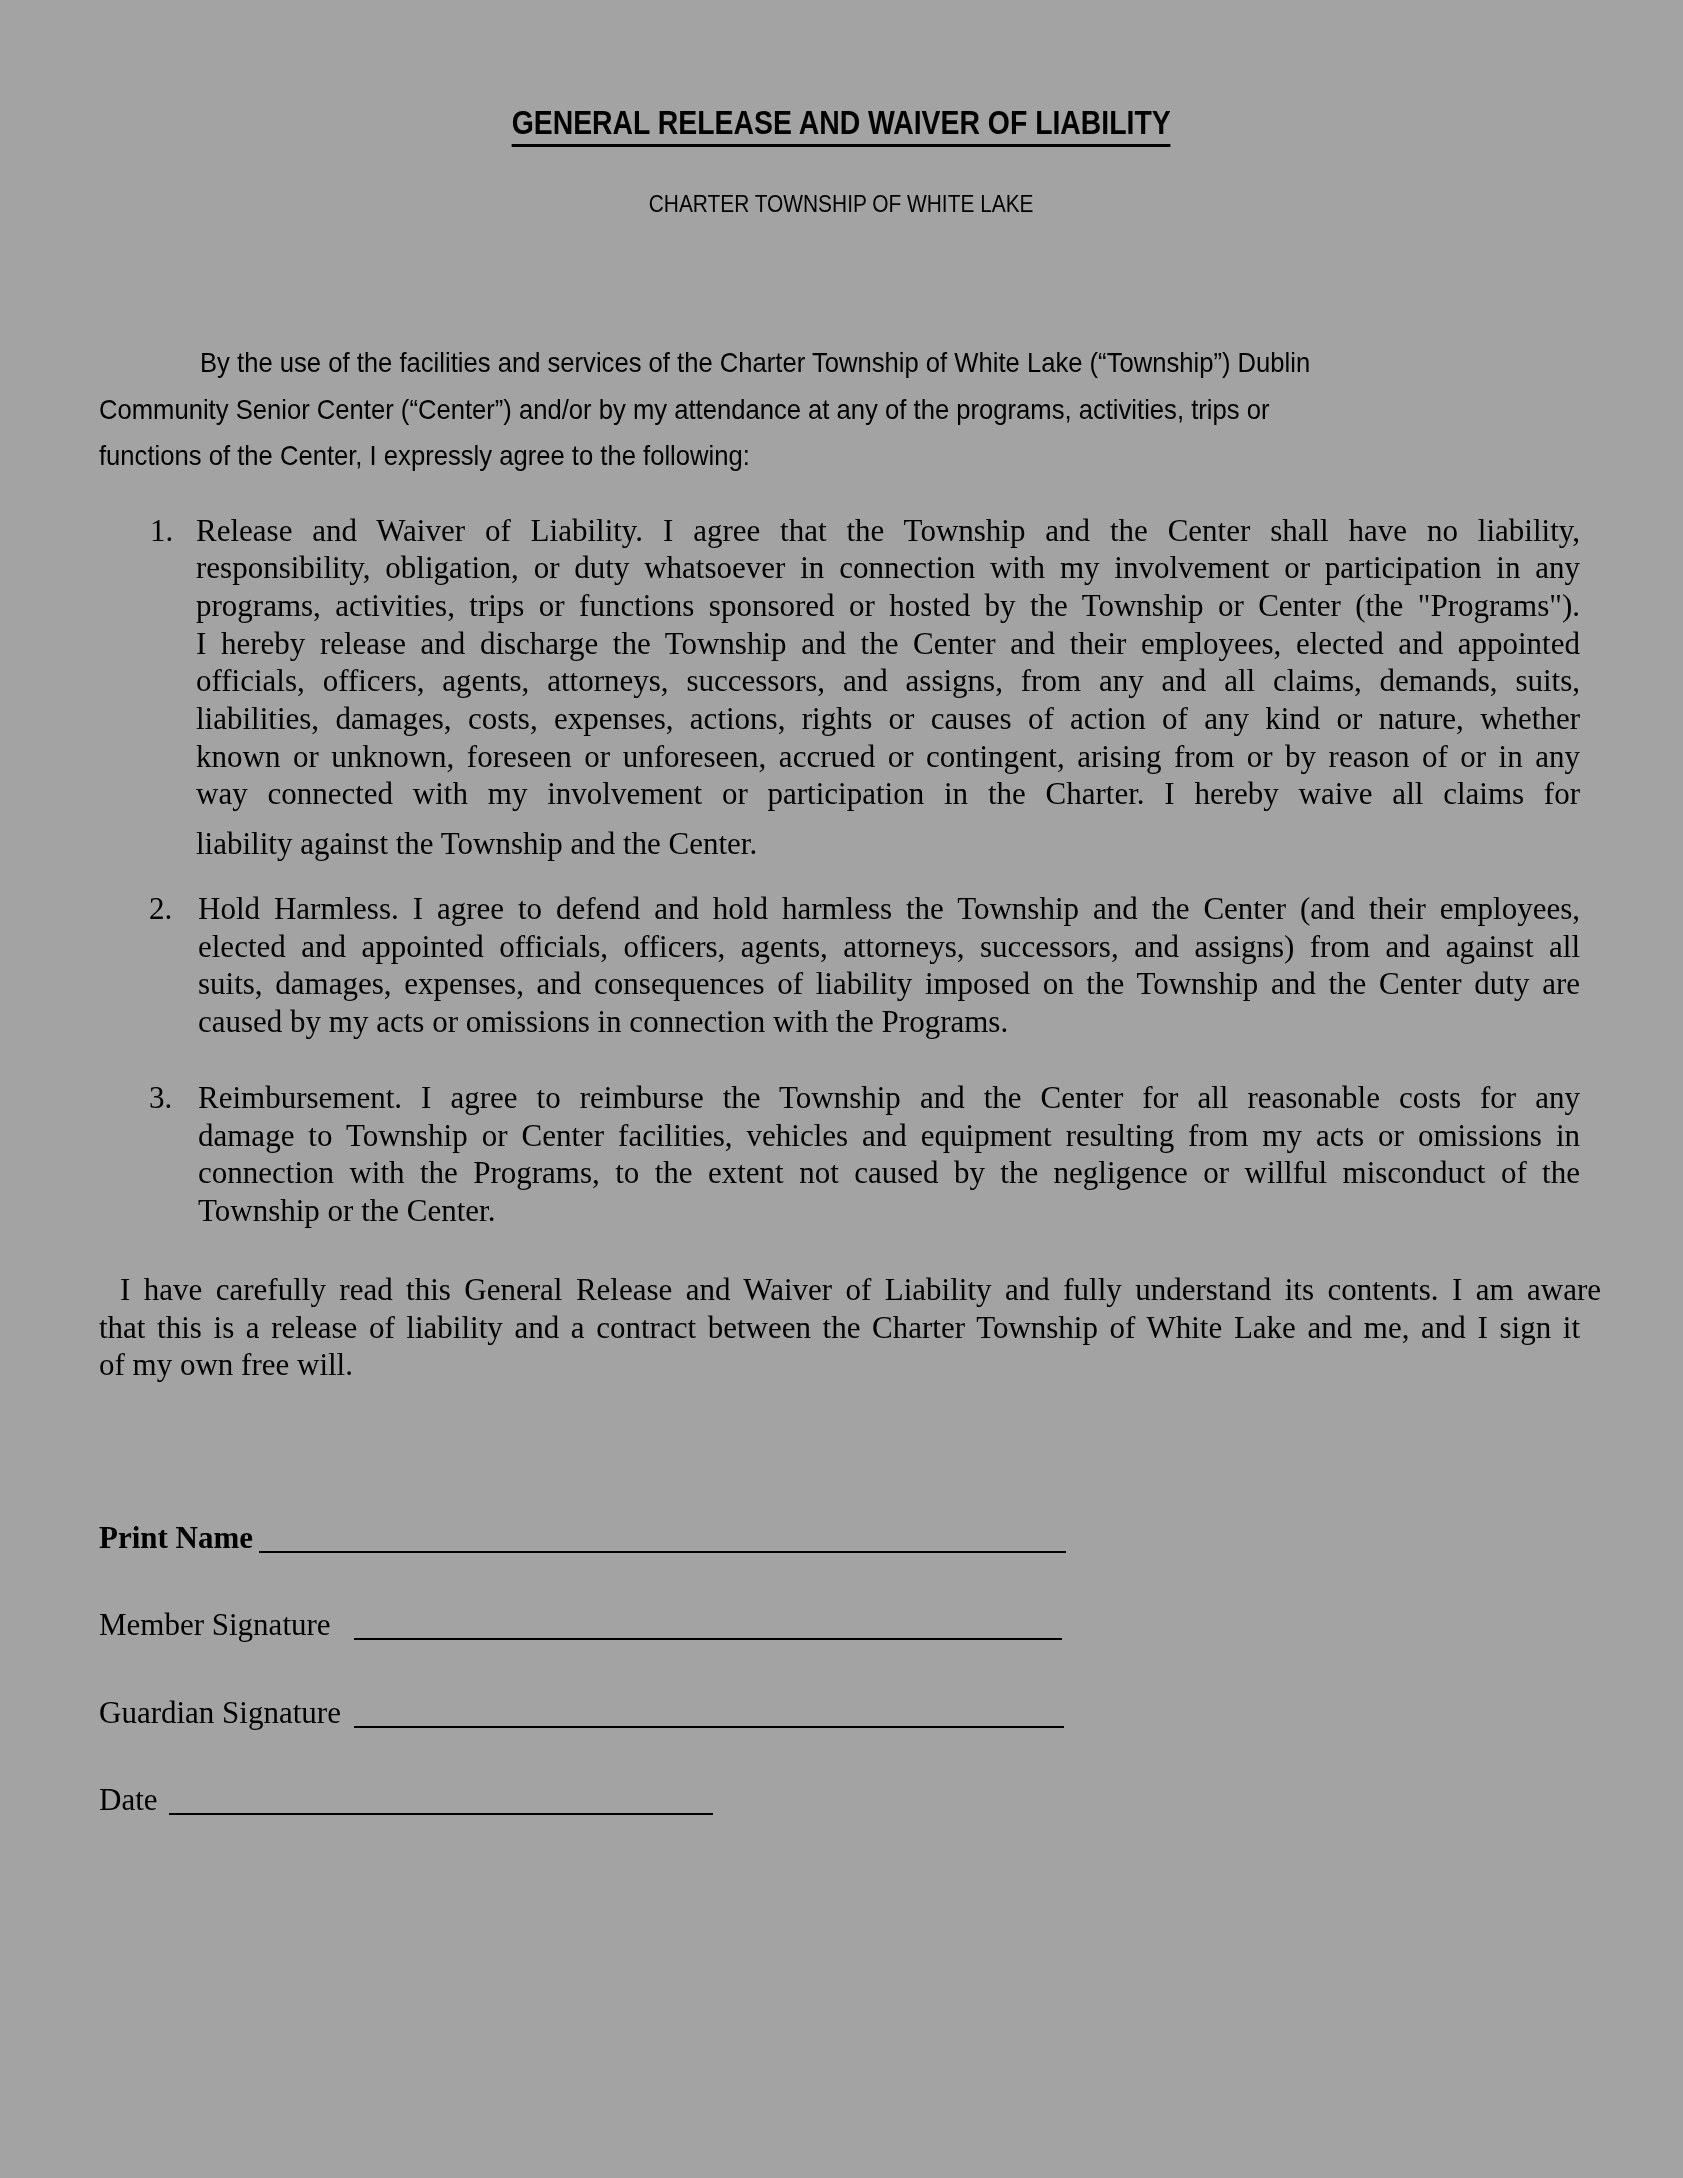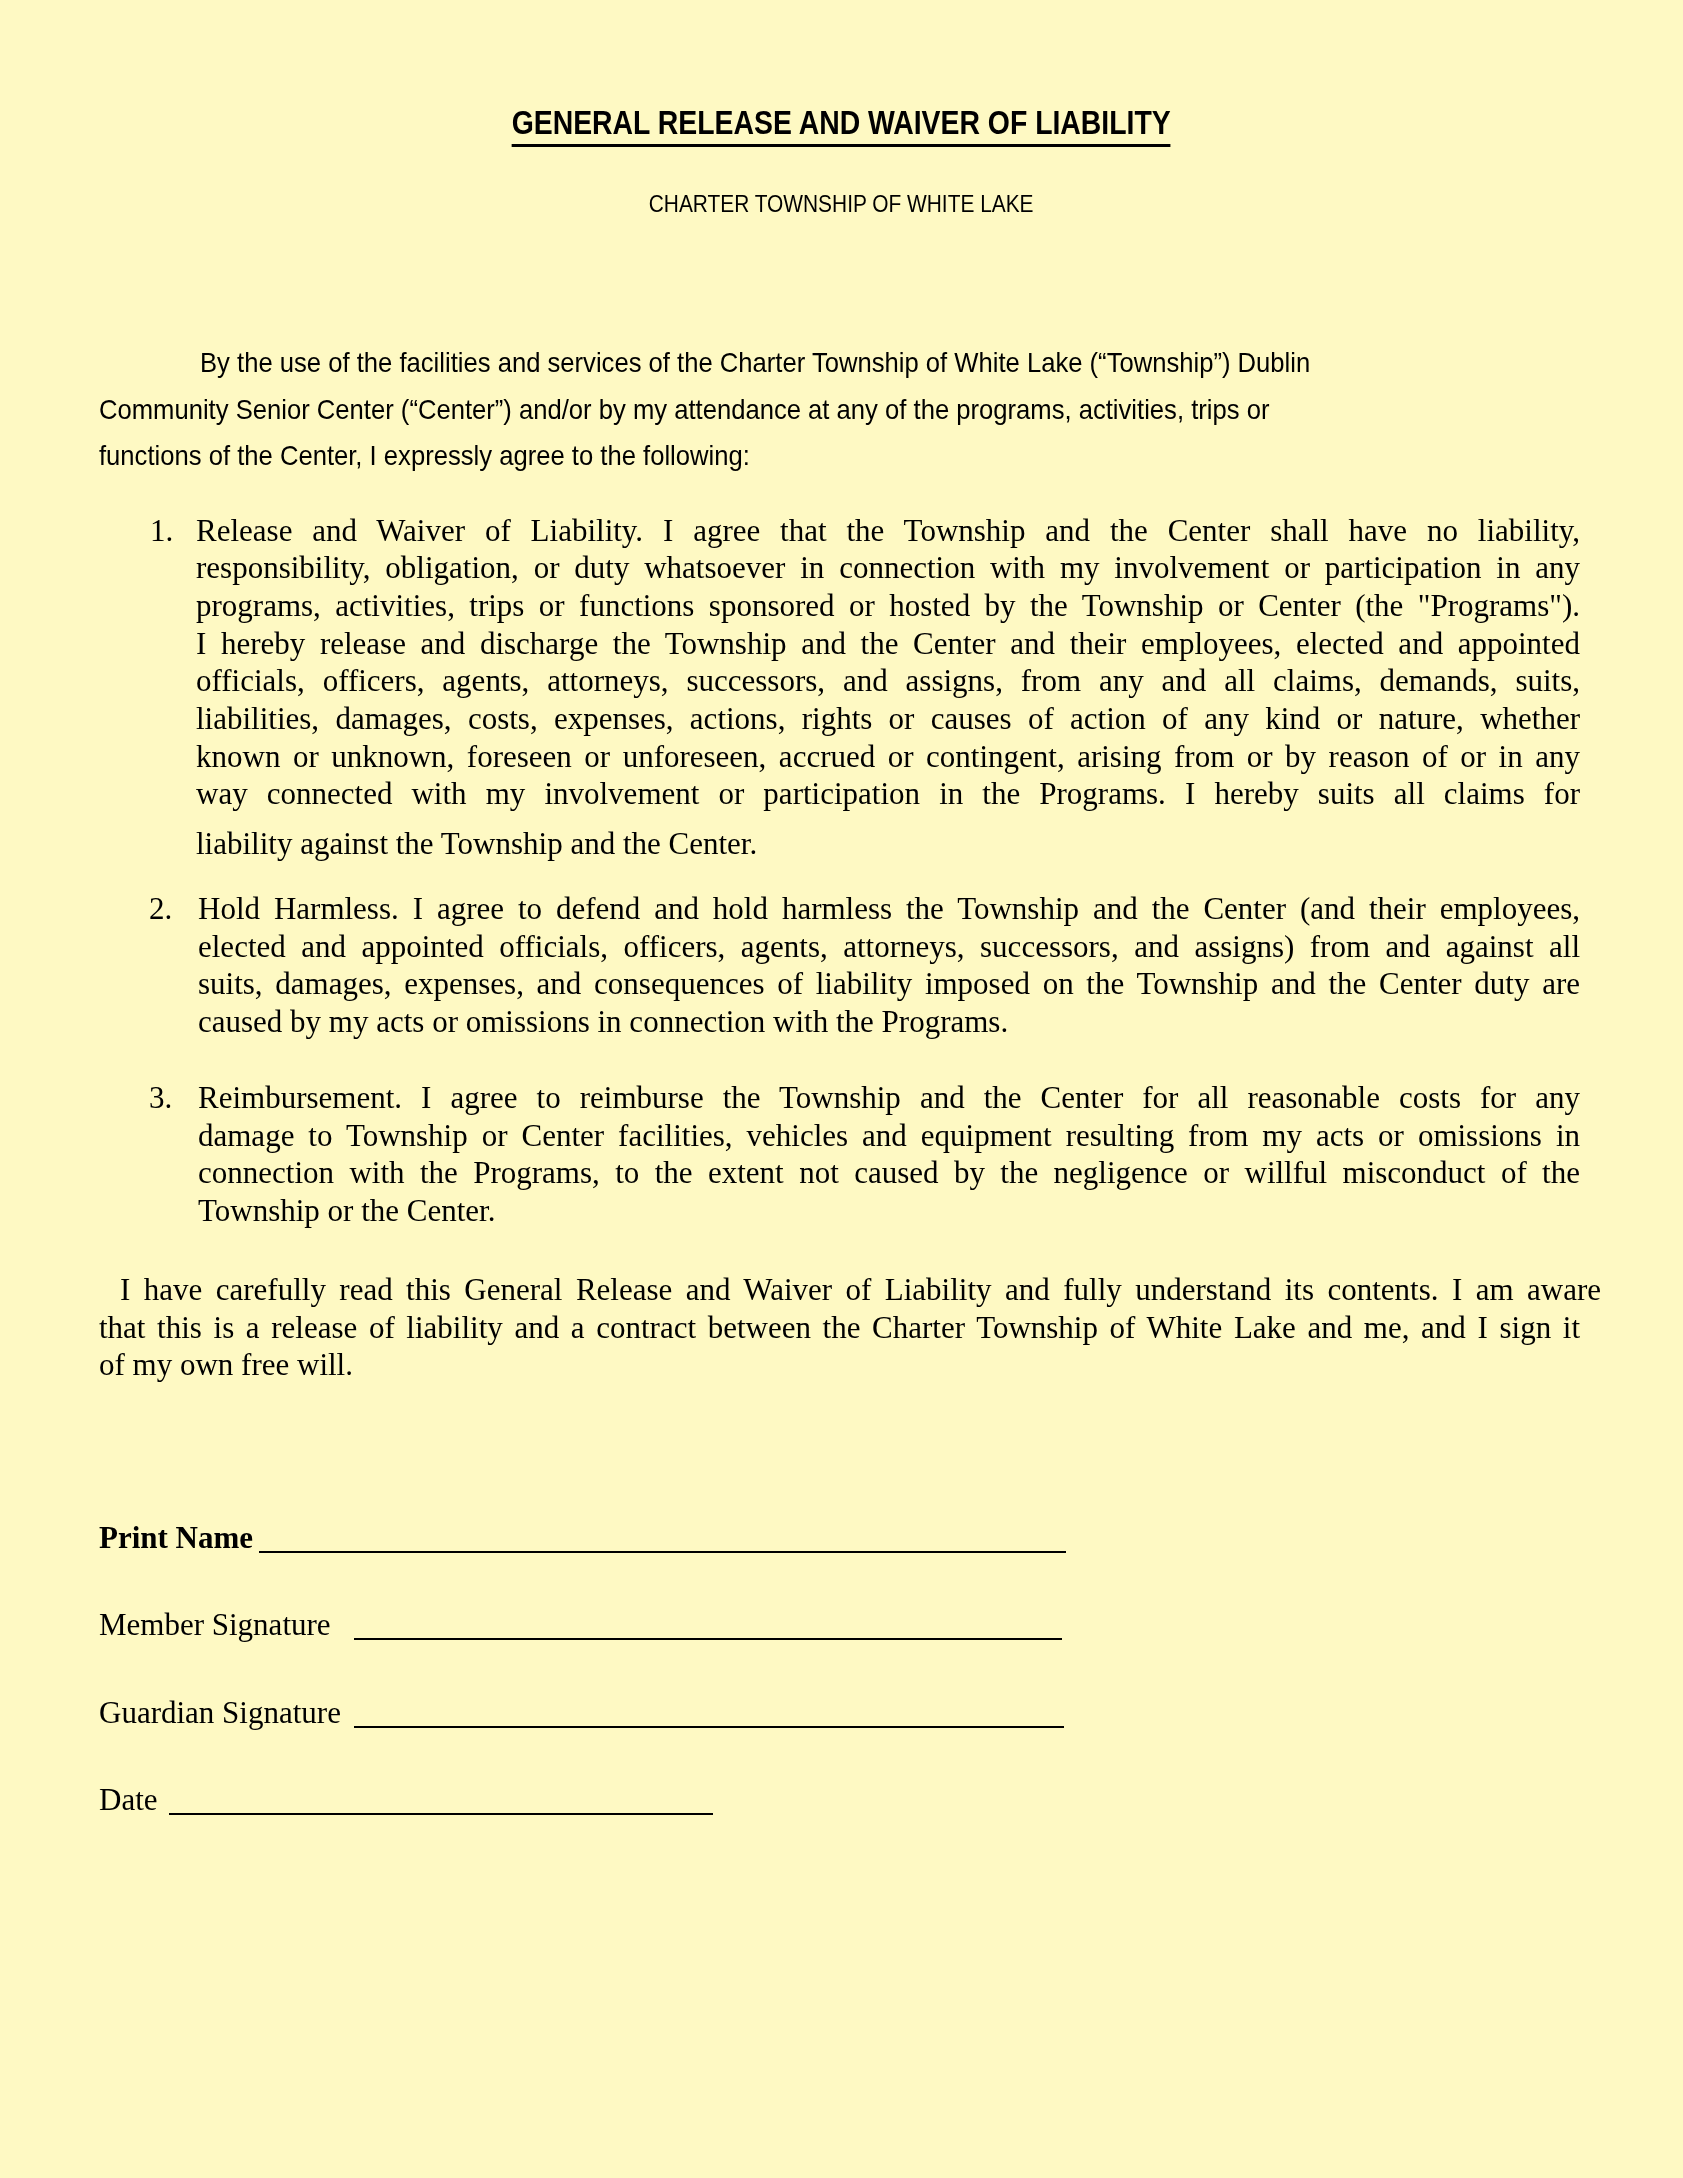--- a/index.html
+++ b/index.html
@@ -1,17 +1,17 @@
 <!DOCTYPE html>
 <html><head>
   <meta charset="utf-8">
   <style>
     html, body { margin: 0; padding: 0; background: #ffffff; }
     body { width: 1683px; height: 2178px; position: relative; overflow: hidden; color: #000; }
-    .page { position: absolute; left: 0; top: 0; width: 1683px; height: 2178px; background: #fef9c3; }
+    .page { position: absolute; left: 0; top: 0; width: 1683px; height: 2178px; background: #a3a3a3; }
 
     .hdr { position: absolute; left: 0; width: 1683px; text-align: center; white-space: nowrap;
            font-family: "Liberation Sans", "DejaVu Sans", sans-serif; }
     .hdr .t { display: inline-block; transform-origin: center bottom; }
     .title { top: 103px; font-size: 33px; font-weight: bold; line-height: 40px; }
     .title .t { transform: scaleX(0.86); border-bottom: 3px solid #000; padding-bottom: 1px; }
     .sub1 { top: 184px; font-size: 24px; line-height: 40px; }
     .sub2 { top: 265px; font-size: 32px; line-height: 40px; }
     .sub1 .t, .sub2 .t { transform: scaleX(0.87); }
 
@@ -50,21 +50,21 @@
 
   <div class="block serif" style="left:0; top:0;">
     <span class="num" style="left:150px; top:512px;">1.</span>
     <div class="ln-j" style="left:196px; top:512px; width:1384px;">Release and Waiver of Liability.  I agree that the Township and the Center shall have no liability,</div>
     <div class="ln-j" style="left:196px; top:549px; width:1384px;">responsibility, obligation, or duty whatsoever in connection with my involvement or participation in any</div>
     <div class="ln-j" style="left:196px; top:587px; width:1384px;">programs, activities, trips or functions sponsored or hosted by the Township or Center (the "Programs").</div>
     <div class="ln-j" style="left:196px; top:625px; width:1384px;">I hereby release and discharge the Township and the Center and their employees, elected and appointed</div>
     <div class="ln-j" style="left:196px; top:662px; width:1384px;">officials, officers, agents, attorneys, successors, and assigns, from any and all claims, demands, suits,</div>
     <div class="ln-j" style="left:196px; top:700px; width:1384px;">liabilities, damages, costs, expenses, actions, rights or causes of action of any kind or nature, whether</div>
     <div class="ln-j" style="left:196px; top:738px; width:1384px;">known or unknown, foreseen or unforeseen, accrued or contingent, arising from or by reason of or in any</div>
-    <div class="ln-j" style="left:196px; top:775px; width:1384px;">way connected with my involvement or participation in the Programs.  I hereby suits all claims for</div>
+    <div class="ln-j" style="left:196px; top:775px; width:1384px;">way connected with my involvement or participation in the Charter.  I hereby waive all claims for</div>
     <div class="ln-l" style="left:196px; top:813px;margin-top:12px;">liability against the Township and the Center.</div>
   </div>
 
   <div class="block serif" style="left:0; top:0;">
     <span class="num" style="left:149px; top:890px;">2.</span>
     <div class="ln-j" style="left:198px; top:890px; width:1382px;">Hold Harmless. I agree to defend and hold harmless the Township and the Center (and their employees,</div>
     <div class="ln-j" style="left:198px; top:928px; width:1382px;">elected and appointed officials, officers, agents, attorneys, successors, and assigns) from and against all</div>
     <div class="ln-j" style="left:198px; top:965px; width:1382px;">suits, damages, expenses, and consequences of liability imposed on the Township and the Center duty are</div>
     <div class="ln-l" style="left:198px; top:1003px;">caused by my acts or omissions in connection with the Programs.</div>
   </div>

